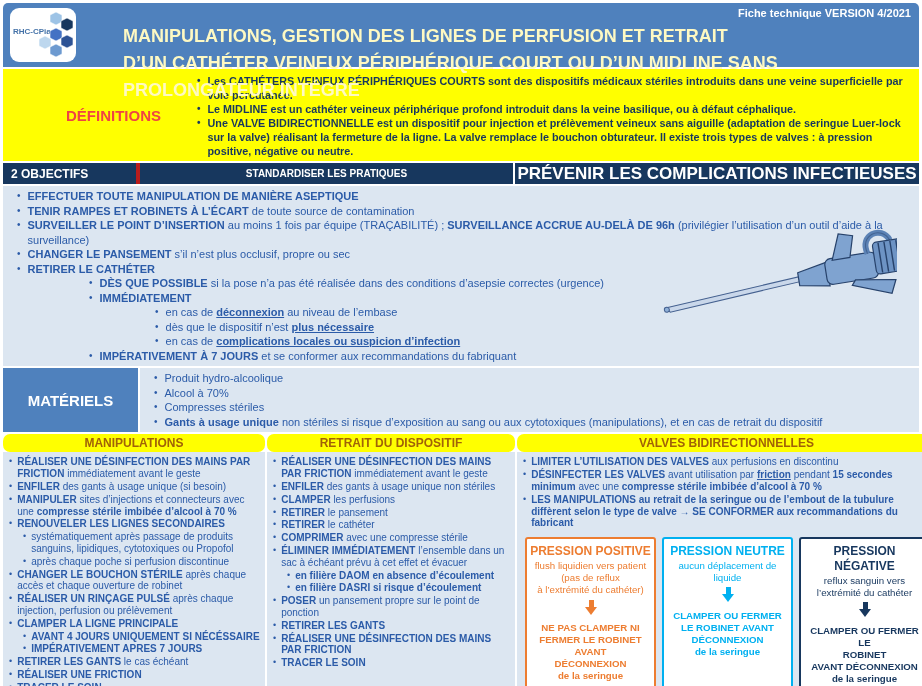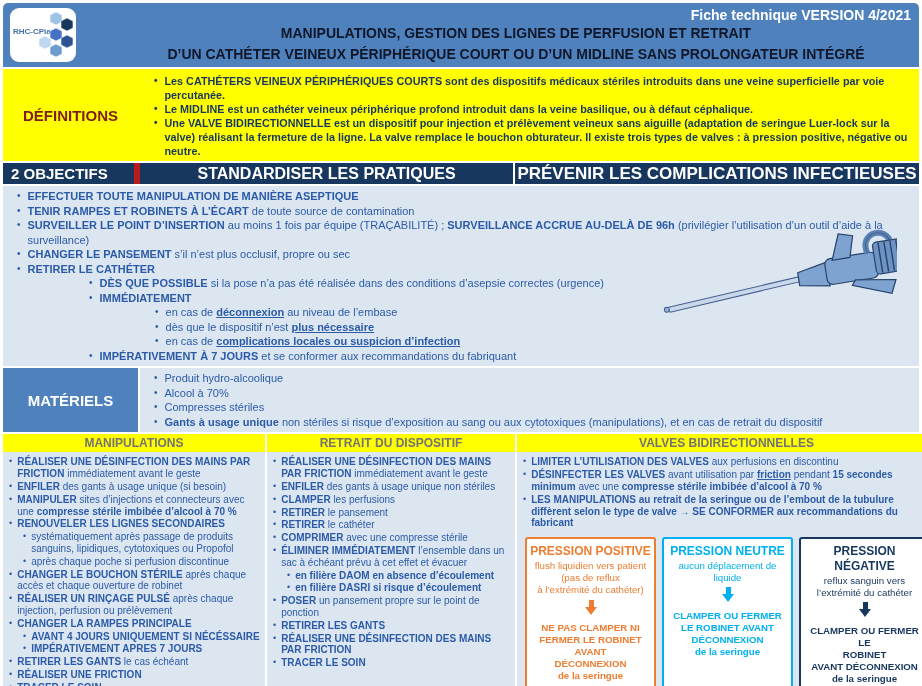--- a/index.html
+++ b/index.html
@@ -2,39 +2,39 @@
 <html><head>
 <meta charset="utf-8">
 <style>
   html,body{margin:0;padding:0;background:#fff;}
   body{width:922px;height:686px;font-family:"Liberation Sans",sans-serif;-webkit-font-smoothing:antialiased;}
   .page{width:916px;margin:3px auto 0;display:flex;flex-direction:column;}
 
   
   .banner{position:relative;height:64px;background:#4f81bd;border-radius:5px 5px 0 0;flex:none;}
   .logo-box{position:absolute;left:7px;top:5px;width:66px;height:54px;background:#fff;border-radius:9px;overflow:hidden;}
-  .version{position:absolute;right:8px;top:4px;color:#fff;font-weight:bold;font-size:14px;}
-  .banner-title{position:absolute;left:120px;right:10px;top:20px;text-align:center;color:#0f172a;font-weight:bold;font-size:14px;line-height:1.5;}
+  .version{position:absolute;right:8px;top:4px;color:#fff;font-weight:bold;font-size:11px;}
+  .banner-title{position:absolute;left:120px;right:10px;top:20px;color:#fef9c3;font-weight:bold;font-size:18px;line-height:1.5;}
 
   
   .row{display:flex;border-top:2px solid #fff;flex:none;}
   .lab{width:137px;flex:none;display:flex;align-items:center;justify-content:center;font-weight:bold;border-right:2px solid #fff;box-sizing:border-box;}
   .content{flex:1;padding:3px 8px 3px 14px;box-sizing:border-box;}
 
   
   .row-def{background:#ffff00;min-height:58px;}
-  .row-def .lab{color:#7f1d1d;font-size:15px;}
+  .row-def .lab{color:#ef4444;font-size:15px;margin-left:43px;}
   .row-def .content{padding-top:5px;}
   .row-def .li{color:#17375e;font-weight:bold;font-size:10.8px;line-height:1.3;}
   .row-def .dot{color:#17375e;}
 
   
   .row-obj{background:#17375e;color:#fff;height:21px;font-weight:bold;}
-  .row-obj .obj-label{width:137px;flex:none;display:flex;align-items:center;padding-left:8px;font-size:15px;border-right:6px solid #b91c1c;box-sizing:border-box;}
-  .row-obj .obj-col1{width:375px;flex:none;display:flex;align-items:center;justify-content:center;font-size:16px;border-right:2px solid #fff;box-sizing:border-box;}
+  .row-obj .obj-label{width:137px;flex:none;display:flex;align-items:center;padding-left:8px;font-size:12px;border-right:4px solid #b91c1c;box-sizing:border-box;}
+  .row-obj .obj-col1{width:375px;flex:none;display:flex;align-items:center;justify-content:center;font-size:10px;border-right:2px solid #fff;box-sizing:border-box;}
   .row-obj .obj-col2{flex:1;display:flex;align-items:center;justify-content:center;font-size:17px;}
 
   
   .row-imp{min-height:164px;}
   .row-imp .lab,.row-mat .lab,.row-ref .lab{background:#4f81bd;color:#fff;font-size:15px;}
   .row-imp .content,.row-mat .content{background:#dce6f1;position:relative;}
   .row-mat{min-height:60px;}
   .li{display:flex;align-items:flex-start;color:#2b5ba8;font-size:11px;line-height:1.32;}
   .dot{flex:none;margin-right:7px;color:#2b5ba8;font-size:10px;line-height:inherit;}
   .tx .b{font-weight:bold;}
@@ -43,21 +43,21 @@
   .row-imp .ind2{margin-left:138px;}
   .catheter{position:absolute;right:22px;top:32px;}
 
   
   .cols{display:flex;border-top:2px solid #fff;flex:1;}
   .col{display:flex;flex-direction:column;box-sizing:border-box;}
   .col + .col{border-left:2px solid #fff;}
   .col-manip{width:262px;flex:none;}
   .col-retrait{width:250px;flex:none;}
   .col-valves{flex:1;position:relative;}
-  .col-head{height:18px;background:#ffff00;color:#737373;font-weight:bold;font-size:12px;display:flex;align-items:center;justify-content:center;flex:none;}
+  .col-head{height:18px;background:#ffff00;color:#a16207;font-weight:bold;font-size:12px;display:flex;align-items:center;justify-content:center;flex:none;border-radius:7px;}
   .col-body{flex:1;background:#dce6f1;padding:4px 4px 4px 6px;}
   .col-body .li{font-size:10px;line-height:1.18;margin-bottom:1px;}
   .col-body .dot{margin-right:5px;font-size:9px;}
   .col-body .ind1{margin-left:14px;}
 
   
   .boxes{display:flex;gap:6px;margin:8px 2px 0 2px;}
   .pbox{background:#fff;border-radius:3px;width:131px;box-sizing:border-box;padding:5px 3px 8px;text-align:center;font-size:9.7px;line-height:1.25;}
   .pbox .pb-title{font-weight:bold;font-size:12px;}
   .pbox .pb-desc{white-space:pre-line;margin-top:1px;}
@@ -241,21 +241,21 @@
           <div class="li ind0">
             <span class="dot">•</span>
             <span class="tx"><span class="b">CHANGER LE BOUCHON STÉRILE</span><span>  après chaque accès et chaque ouverture de robinet</span></span>
           </div>
           <div class="li ind0">
             <span class="dot">•</span>
             <span class="tx"><span class="b">RÉALISER UN RINÇAGE PULSÉ</span><span> après chaque injection, perfusion ou prélèvement</span></span>
           </div>
           <div class="li ind0">
             <span class="dot">•</span>
-            <span class="tx"><span class="b">CHANGER LA RAMPES PRINCIPALE</span></span>
+            <span class="tx"><span class="b">CLAMPER LA LIGNE PRINCIPALE</span></span>
           </div>
           <div class="li ind1">
             <span class="dot">•</span>
             <span class="tx"><span class="b">AVANT 4 JOURS UNIQUEMENT SI NÉCÉSSAIRE</span></span>
           </div>
           <div class="li ind1">
             <span class="dot">•</span>
             <span class="tx"><span class="b">IMPÉRATIVEMENT APRES 7 JOURS</span></span>
           </div>
           <div class="li ind0">

